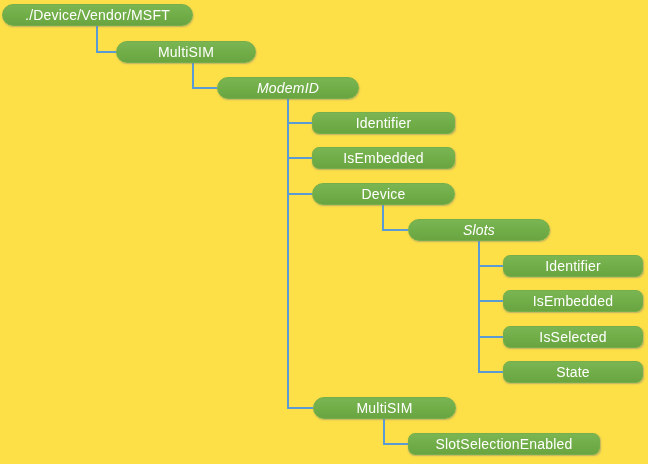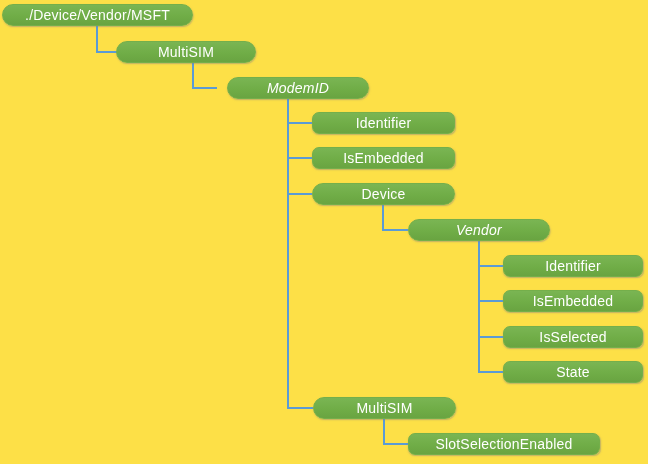--- a/index.html
+++ b/index.html
@@ -60,25 +60,25 @@
   <div class="line h" style="left:478px; top:265px; width:25px;"></div>
   <div class="line h" style="left:478px; top:300px; width:25px;"></div>
   <div class="line h" style="left:478px; top:336px; width:25px;"></div>
   <div class="line h" style="left:478px; top:371px; width:25px;"></div>
 
   <div class="line v" style="left:383px; top:419px; height:26px;"></div>
   <div class="line h" style="left:383px; top:443px; width:25px;"></div>
 
   <div class="node pill" style="left:2px;   top:4px;   width:191px;">./Device/Vendor/MSFT</div>
   <div class="node pill" style="left:116px; top:41px;  width:140px;text-align:center;">MultiSIM</div>
-  <div class="node pill italic" style="left:227px; top:77px;  width:142px;">ModemID</div>
+  <div class="node pill italic" style="left:217px; top:77px;  width:142px;">ModemID</div>
   <div class="node rect" style="left:312px; top:112px; width:143px;">Identifier</div>
   <div class="node rect" style="left:312px; top:147px; width:143px;">IsEmbedded</div>
   <div class="node pill" style="left:312px; top:183px; width:143px;">Device</div>
-  <div class="node pill italic" style="left:408px; top:219px; width:142px;">Vendor</div>
+  <div class="node pill italic" style="left:408px; top:219px; width:142px;">Slots</div>
   <div class="node rect" style="left:503px; top:255px; width:140px;">Identifier</div>
   <div class="node rect" style="left:503px; top:290px; width:140px;">IsEmbedded</div>
   <div class="node rect" style="left:503px; top:361px; width:140px;">State</div>
   <div class="node rect" style="left:503px; top:326px; width:140px;">IsSelected</div>
   <div class="node pill" style="left:313px; top:397px; width:143px;">MultiSIM</div>
   <div class="node rect" style="left:408px; top:433px; width:192px;">SlotSelectionEnabled</div>
 
 </div>
 
 </body></html>

